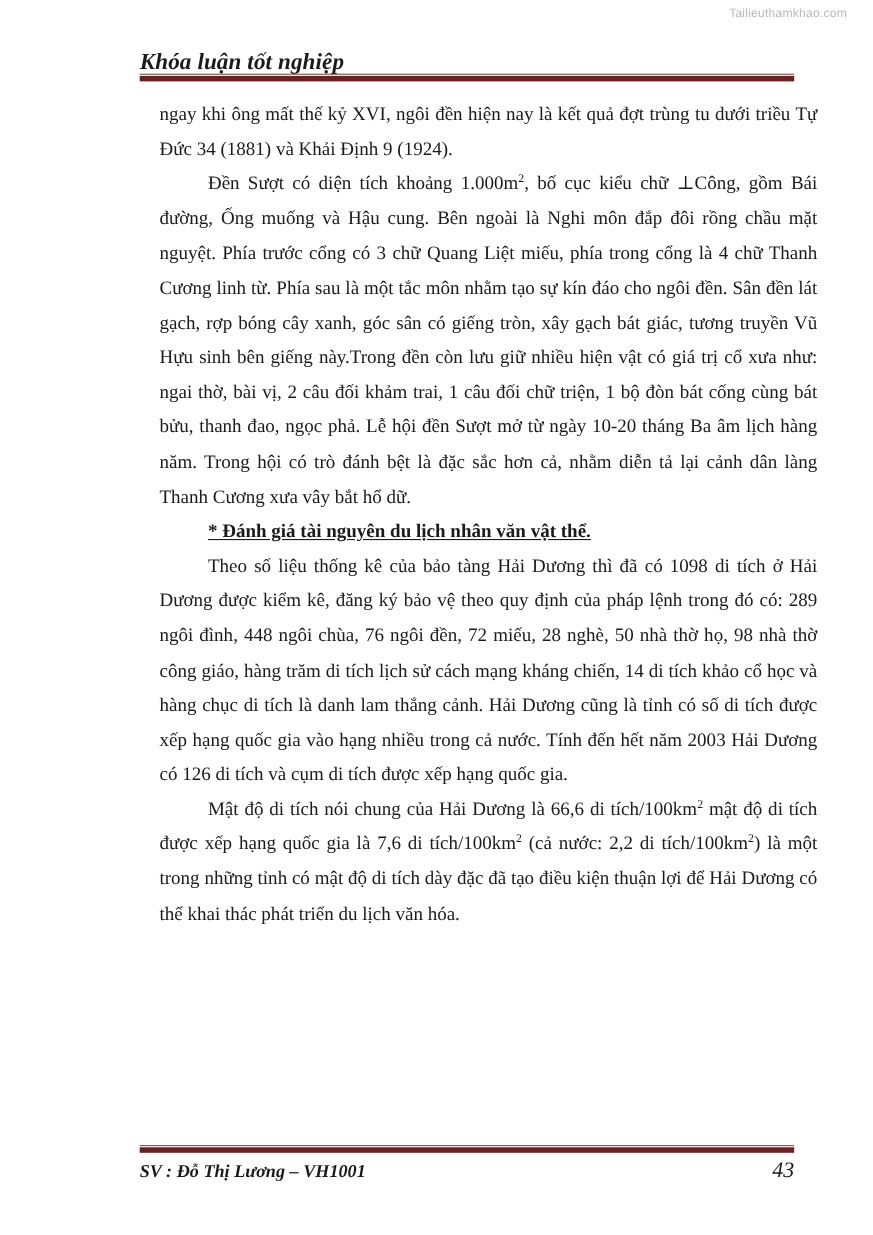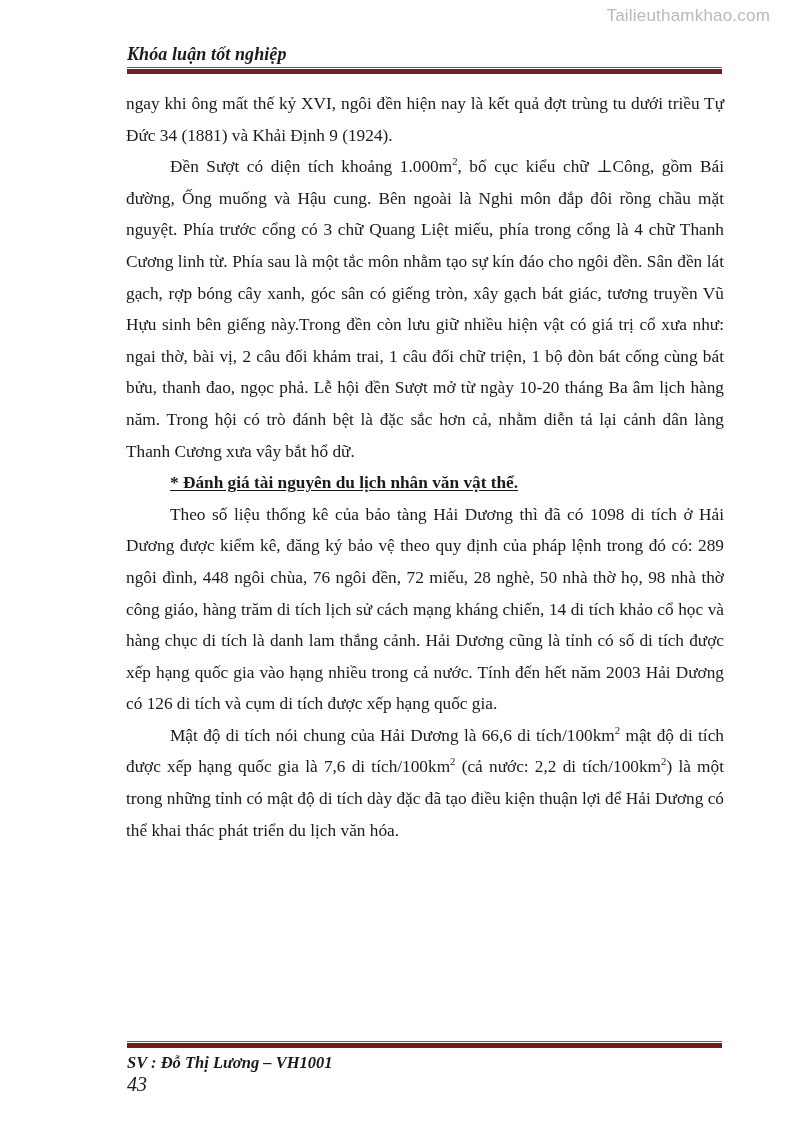--- a/index.html
+++ b/index.html
@@ -21,38 +21,38 @@
     inset: 0;
     background: #ffffff;
   }
 
   
   .watermark {
     position: absolute;
     top: 6px;
     right: 24px;
     font-family: "Liberation Sans", "DejaVu Sans", sans-serif;
-    font-size: 17px;
+    font-size: 11px;
     color: #b9b9b9;
     letter-spacing: 0.2px;
     white-space: nowrap;
   }
 
   
   .header {
     position: absolute;
     top: 44px;
     left: 127px;
     width: 595px;
     display: flex;
     justify-content: space-between;
     align-items: baseline;
     font-weight: bold;
     font-style: italic;
-    font-size: 18px;
+    font-size: 21px;
     white-space: nowrap;
   }
   .header-left  { letter-spacing: 0.1px; }
   .header-right { letter-spacing: 0.1px; }
 
   .rule {
     position: absolute;
     left: 127px;
     width: 595px;
     height: 7px;
@@ -71,21 +71,21 @@
     height: 5px;
     background: #6c2020;
   }
   .rule-header { top: 67px; }
   .rule-footer { top: 1041px; }
 
   
   .content {
     position: absolute;
     top: 88px;
-    left: 126px;
+    left: 145px;
     width: 598px;
     font-size: 17.3px;
     line-height: 31.6px;
     text-align: justify;
     text-justify: inter-word;
   }
   .content p {
     margin: 0;
     text-indent: 0;
   }
@@ -113,21 +113,20 @@
     top: 1053px;
     left: 127px;
     width: 595px;
     display: flex;
     justify-content: space-between;
     align-items: baseline;
     font-weight: bold;
     font-style: italic;
     font-size: 16.5px;
     white-space: nowrap;
-    flex-direction: column;
   }
   .footer-page {
     font-weight: normal;
     font-style: italic;
     font-size: 20px;
   }
 </style>
 </head>
 <body>
 

